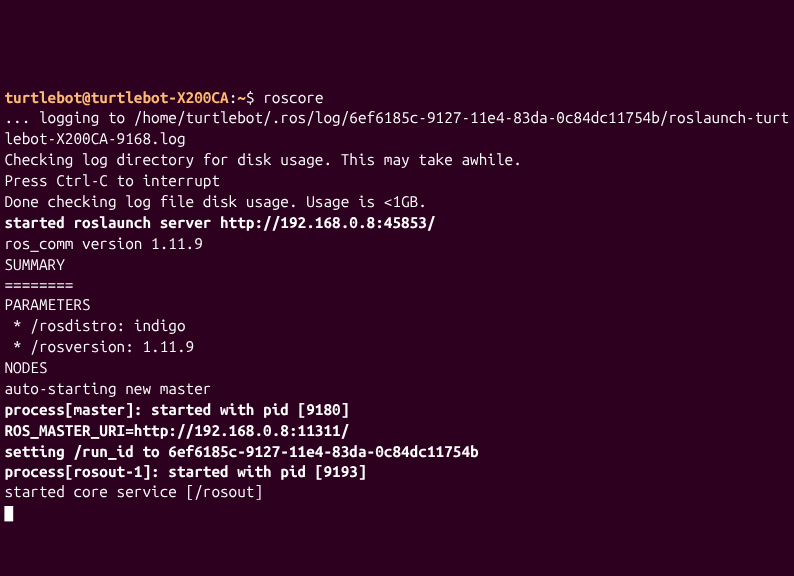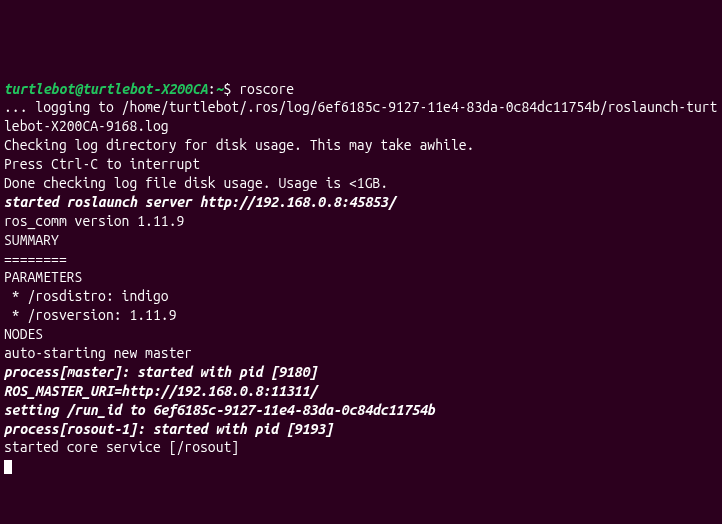--- a/index.html
+++ b/index.html
@@ -15,26 +15,24 @@
       line-height: 1.35;
       padding: 4px 4px;
       width: 722px;
       height: 524px;
       overflow: hidden;
       white-space: pre-wrap;
       word-break: break-all;
     }
     .bold {
       font-weight: bold;
-      font-style: italic;
     }
     .prompt-user {
-      color: #22c55e;
+      color: #fdba74;
       font-weight: bold;
-      font-style: italic;
     }
     .cursor {
       display: inline-block;
       width: 8px;
       height: 14px;
       background-color: #ffffff;
       vertical-align: text-bottom;
     }
     .line {
       display: block;

